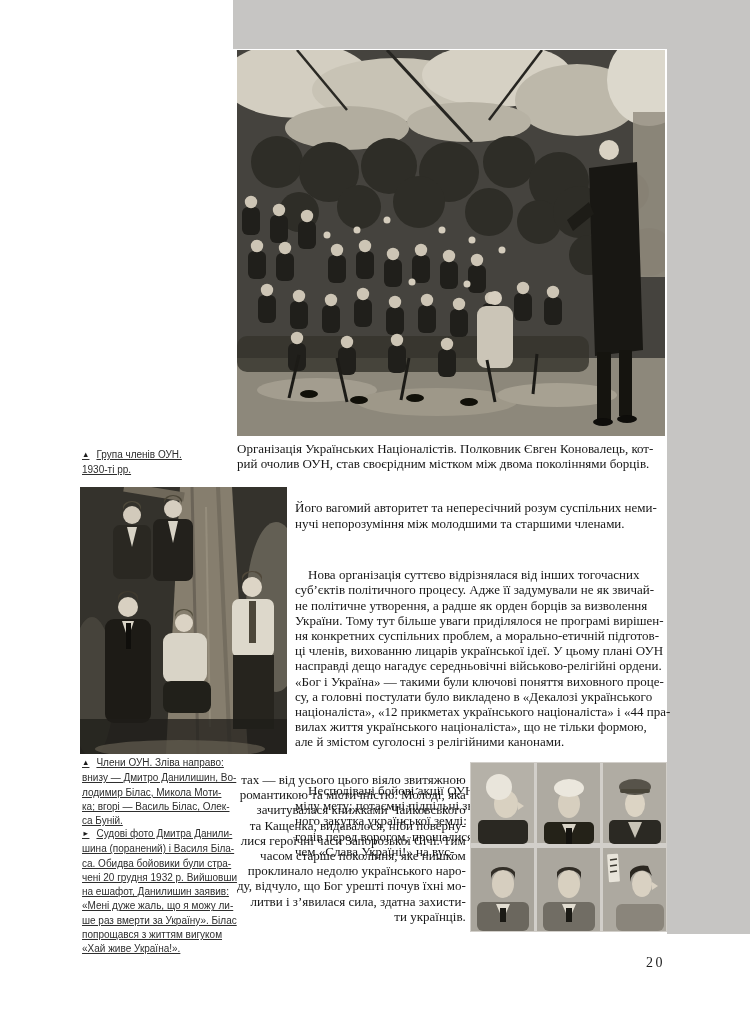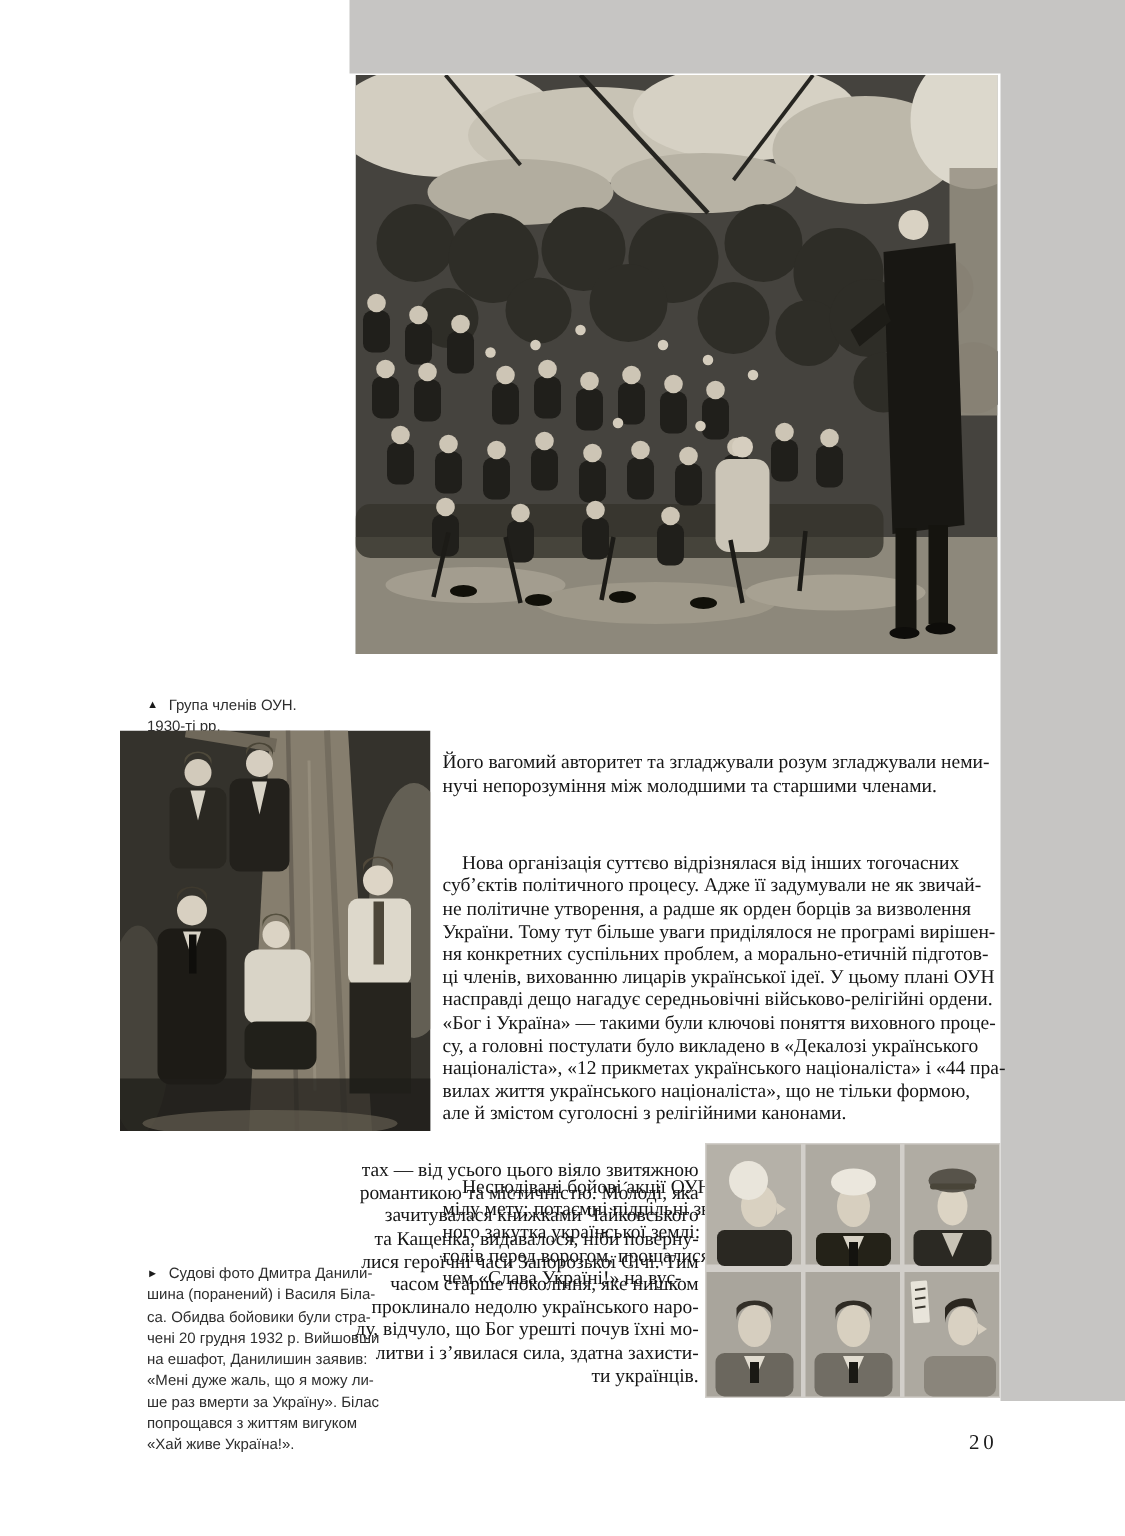--- a/index.html
+++ b/index.html
@@ -11,23 +11,23 @@
   .grey-band { position:absolute; background:#c6c5c3; }
   .grey-band.top { left:233px; top:0; width:517px; height:49px; }
   .grey-band.right { left:667px; top:0; width:83px; height:934px; }
 
   figure { margin:0; position:absolute; line-height:0; }
   .photo-group { left:237px; top:50px; }
   .photo-tree  { left:80px;  top:487px; }
   .photo-mug   { left:470px; top:762px; }
 
   .caption {
-    position:absolute; width:160px; margin:16px;
+    position:absolute; width:160px; margin:0;
     font-family:"Liberation Sans","DejaVu Sans",sans-serif;
-    font-size:10px; line-height:14.3px; color:#2e2e2e;
+    font-size:10px; line-height:14.3px; color:#2e2e2e;text-decoration:underline;
   }
   .caption .marker { font-size:7.5px; position:relative; top:-1px; margin-right:7px; color:#1a1a1a; }
   .caption .ctext  { white-space:pre; }
   .cap-group   { left:82px; top:448px; }
   .cap-members { left:82px; top:756px; }
   .cap-court   { left:82px; top:827px; }
 
   .body-block {
     position:absolute; white-space:pre; color:#161616;
     font-size:13px; line-height:15.2px;
@@ -161,20 +161,22 @@
           <ellipse cx="122" cy="350" rx="9" ry="4"></ellipse>
         <ellipse cx="178" cy="348" rx="9" ry="4"></ellipse>
           <ellipse cx="232" cy="352" rx="9" ry="4"></ellipse>
       </g>
     </svg>
   </figure>
 
   <p class="caption cap-group"><span class="marker">▲</span><span class="ctext">Група членів ОУН.
 1930-ті рр.</span></p>
 
+  <div class="body-block block-a">Організація Українських Націоналістів. Полковник Євген Коновалець, кот-
+рий очолив ОУН, став своєрідним містком між двома поколіннями борців.</div>
 
   <figure class="photo-tree">
     <svg width="207" height="267" viewBox="0 0 207 267" role="img">
       <rect width="207" height="267" fill="#34322c"></rect>
       <ellipse cx="196" cy="120" rx="30" ry="85" fill="#8a8577" opacity="0.55"></ellipse>
       <ellipse cx="12" cy="200" rx="22" ry="70" fill="#57534a" opacity="0.5"></ellipse>
 
       <path d="M100 0 L152 0 L168 267 L86 267 Z" fill="#867e6e"></path>
       <path d="M112 0 L118 267" stroke="#6b6458" stroke-width="3" fill="none"></path>
       <path d="M138 0 L150 267" stroke="#746d5f" stroke-width="4" fill="none"></path>
@@ -207,41 +209,46 @@
       <rect x="152" y="112" width="42" height="58" rx="7" fill="#ddd8cb"></rect>
       <rect x="169" y="114" width="7" height="42" fill="#4c4639"></rect>
       <rect x="153" y="168" width="41" height="74" fill="#26241e"></rect>
 
       <rect x="0" y="232" width="207" height="35" fill="#1f1e19" opacity="0.75"></rect>
       <ellipse cx="100" cy="262" rx="85" ry="9" fill="#6e6758" opacity="0.6"></ellipse>
     </svg>
   </figure>
 
   <div class="body-block block-b">
-    <div class="para">Його вагомий авторитет та згладжували розум згладжували неми-
+    <div class="para">Його вагомий авторитет та непересічний розум суспільних неми-
 нучі непорозуміння між молодшими та старшими членами.</div>
     <div class="para para2">    Нова організація суттєво відрізнялася від інших тогочасних
 суб’єктів політичного процесу. Адже її задумували не як звичай-
 не політичне утворення, а радше як орден борців за визволення
 України. Тому тут більше уваги приділялося не програмі вирішен-
 ня конкретних суспільних проблем, а морально-етичній підготов-
 ці членів, вихованню лицарів української ідеї. У цьому плані ОУН
 насправді дещо нагадує середньовічні військово-релігійні ордени.
 «Бог і Україна» — такими були ключові поняття виховного проце-
 су, а головні постулати було викладено в «Декалозі українського
 націоналіста», «12 прикметах українського націоналіста» і «44 пра-
 вилах життя українського націоналіста», що не тільки формою,
 але й змістом суголосні з релігійними канонами.</div>
     <div class="para para3">    Несподівані бойові акції ОУН, що завжди мали чітку й зрозу-
 мілу мету; потаємні підпільні зв’язки, що, здавалося, сягали кож-
 ного закутка української землі: героїзм жертв, які, не схиливши
 голів перед ворогом, прощалися зі своїм молодим життям із кли-
 чем «Слава Україні!» на вус-</div>
   </div>
 
+  <p class="caption cap-members"><span class="marker">▲</span><span class="ctext">Члени ОУН. Зліва направо:
+внизу — Дмитро Данилишин, Во-
+лодимир Білас, Микола Моти-
+ка; вгорі — Василь Білас, Олек-
+са Буній.</span></p>
 
   <p class="caption cap-court"><span class="marker">►</span><span class="ctext">Судові фото Дмитра Данили-
 шина (поранений) і Василя Біла-
 са. Обидва бойовики були стра-
 чені 20 грудня 1932 р. Вийшовши
 на ешафот, Данилишин заявив:
 «Мені дуже жаль, що я можу ли-
 ше раз вмерти за Україну». Білас
 попрощався з життям вигуком
 «Хай живе Україна!».</span></p>

